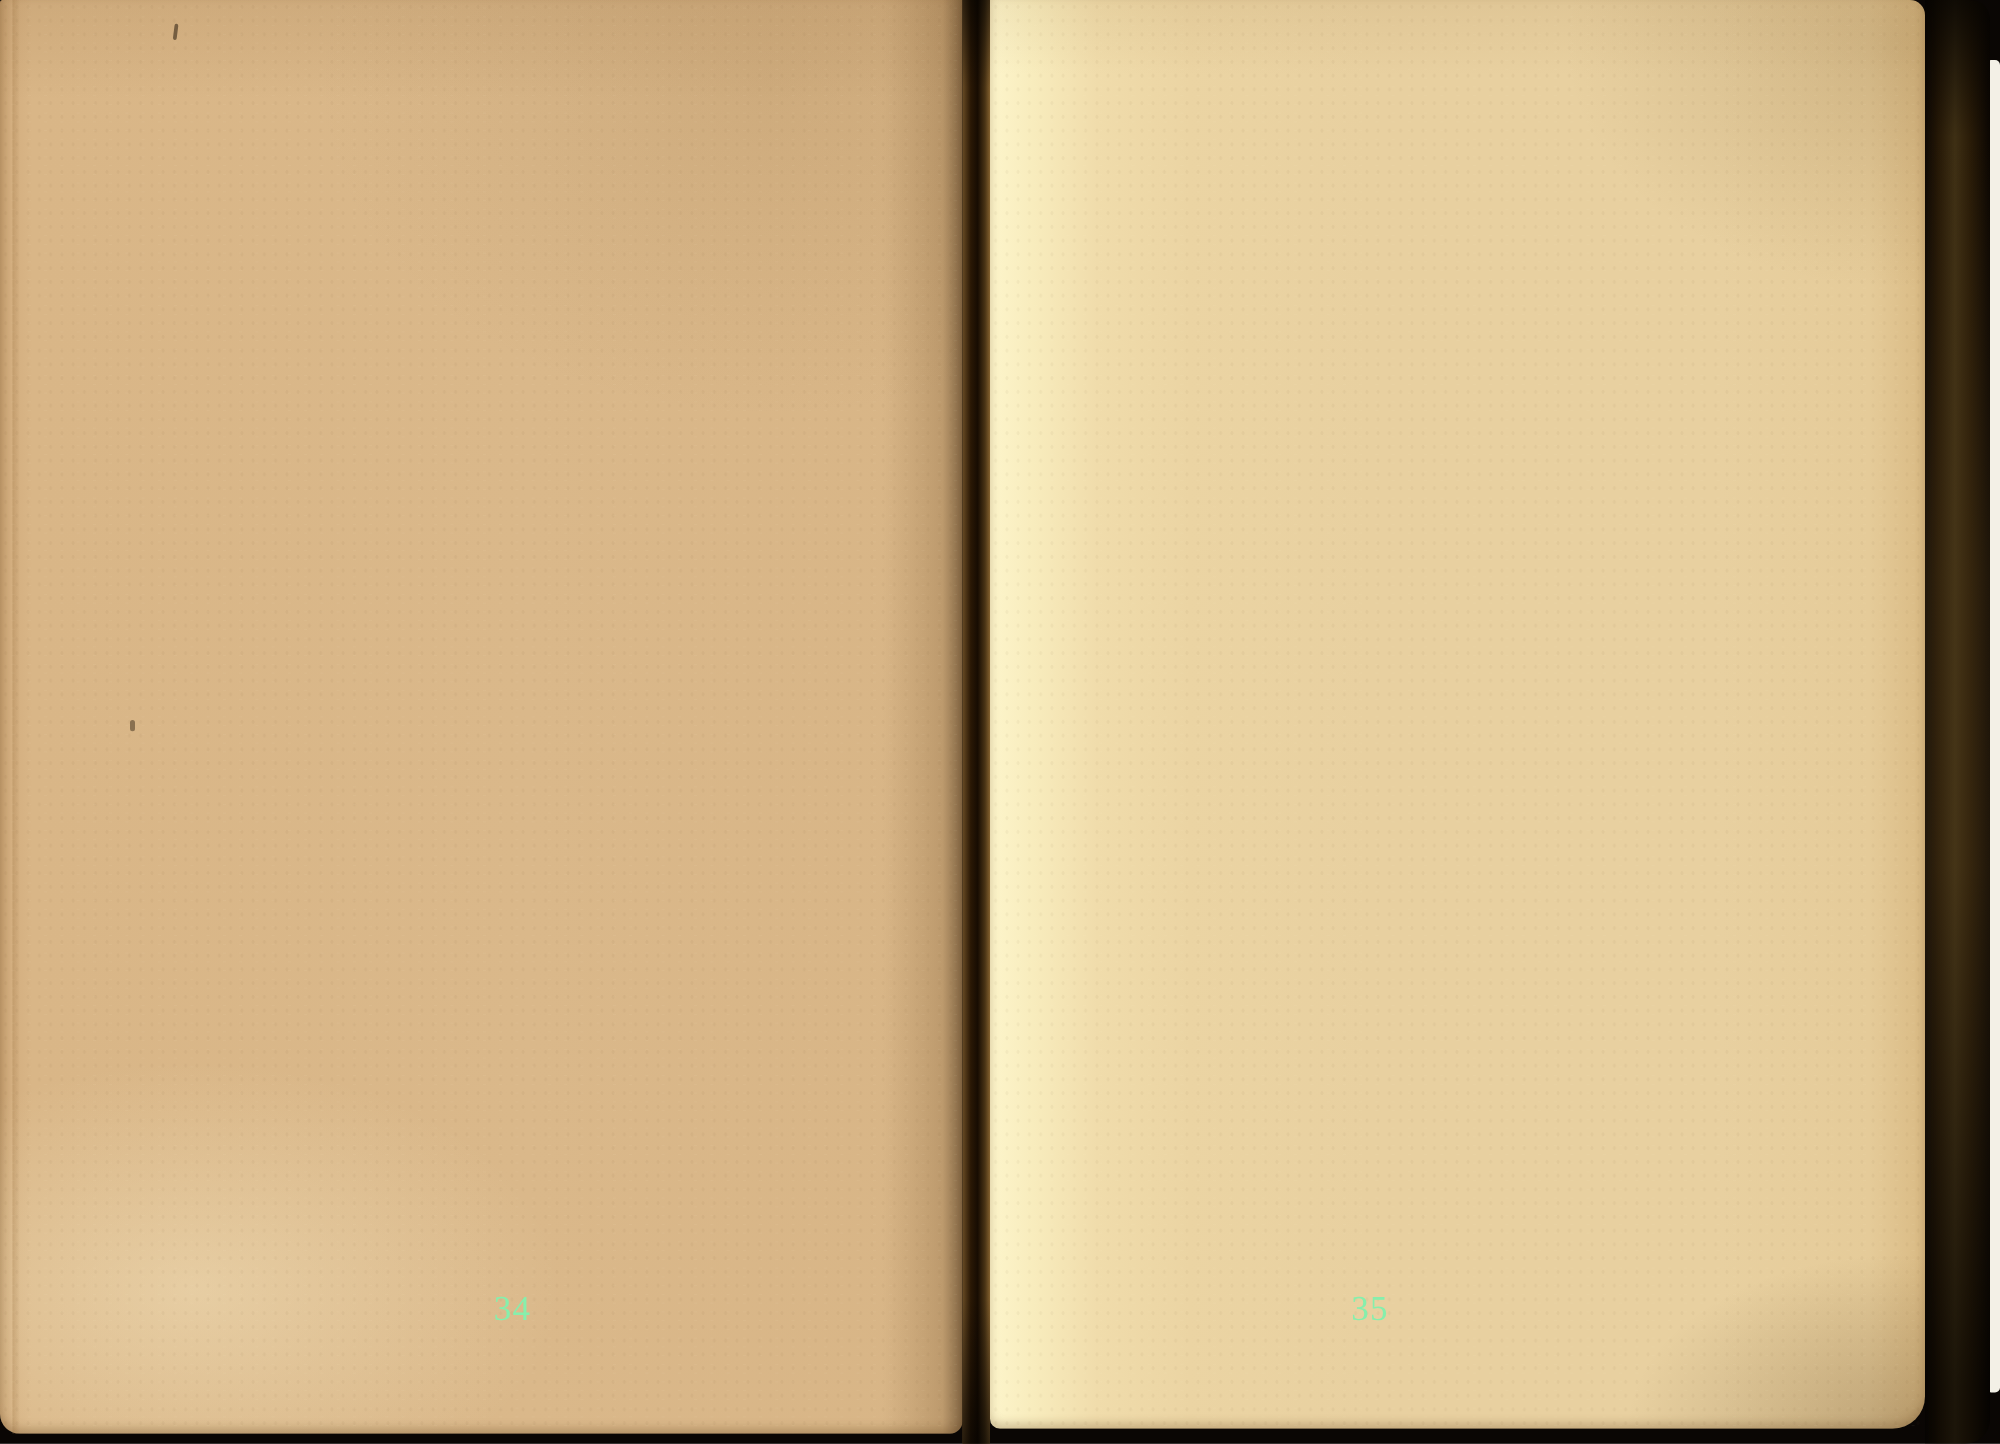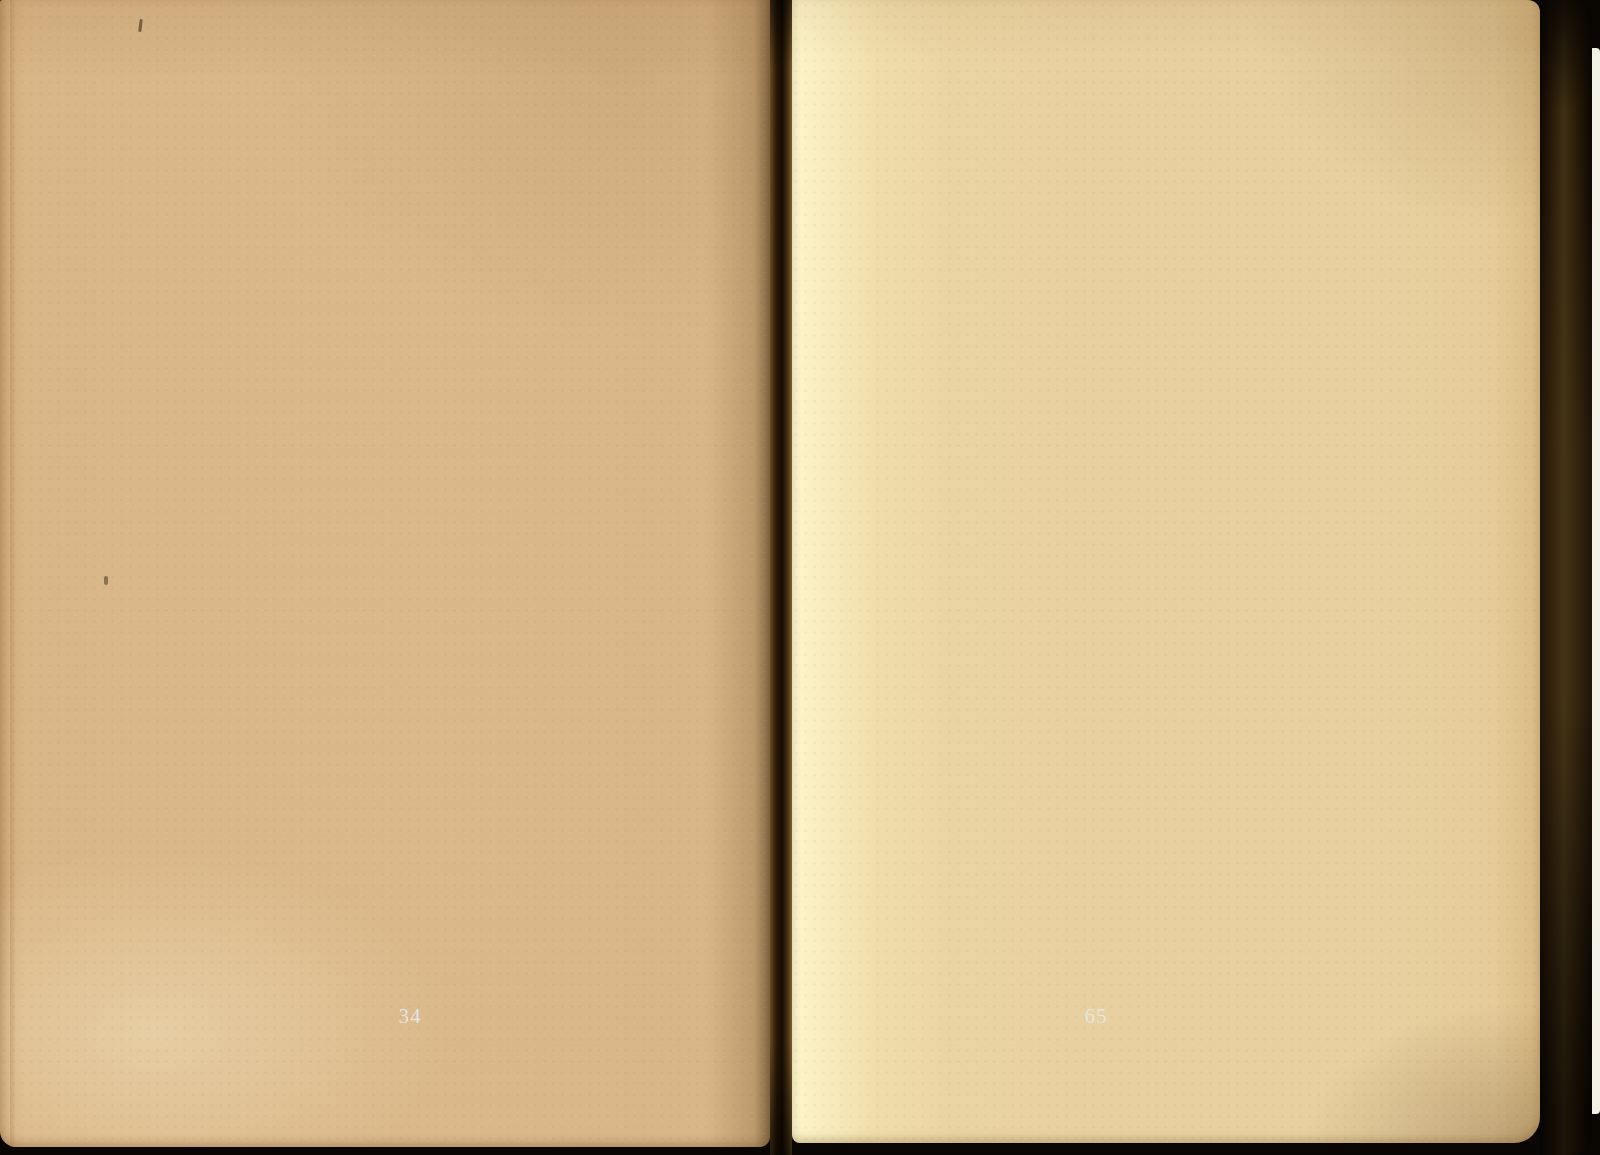--- a/index.html
+++ b/index.html
@@ -80,22 +80,22 @@
   .col-right{left:862px;width:630px;}
   .block{margin:2px 0 0;padding-left:38px;text-indent:-38px;}
   .block:first-child{margin-top:0;}
   .section,.section-run{margin-top:21px;}
   .section{padding-left:0;text-indent:0;margin-bottom:5px;}
   .sec-name{font-weight:bold;letter-spacing:.5px;color:#261d0f;}
   .entry-name{font-style:italic;}
   .continuation{text-indent:0;}
   
   .page-num{
-    position:absolute;top:1004px;width:80px;text-align:center;
-    font-size:21px;color:#e5e5e5;letter-spacing:1px;z-index:4;
+    position:absolute;top:1032px;width:80px;text-align:center;
+    font-size:28px;color:#86efac;letter-spacing:1px;z-index:4;
   }
   .num-left{left:370px;}
   .num-right{left:1056px;}
   
   .speck{position:absolute;background:#55432c;border-radius:2px;z-index:4;}
   .speck-1{left:139px;top:19px;width:3px;height:13px;transform:rotate(7deg);opacity:.75;}
   .speck-2{left:104px;top:576px;width:4px;height:9px;opacity:.6;}
 </style>
 </head>
 <body>
@@ -137,18 +137,18 @@
       <p class="block section-run"><span class="sec-name">LIMBURG</span><span class="body-text">—off Frankfurt-Cologne Autobahn. An undevastated, beautifully situated small town on the banks of the quiet flowing Lahn River. The castle and the church are interesting to see, as are the crooked, cobbled side streets of the town.</span></p>
       <p class="block entry"><span class="entry-name">Hotel Alte Post:</span><span class="body-text"> Market Place, center of city. Clean, pleasant, inexpensive. Good food. English speaking headwaiter. Dining averages DM 5-8 per person.</span></p>
       <p class="block entry"><span class="entry-name">Georg Fischer, Metzgerei:</span><span class="body-text"> Grabenstraße—Small restaurant and beer room. Excellent kalbschnitzel and wurst. Very reasonable prices.</span></p>
       <p class="block section"><span class="sec-name">OBERURSEL—</span></p>
       <p class="block entry"><span class="entry-name">Restaurant Sandplacken:</span><span class="body-text"> On the road from Oberursel to Schmitten. Trout is their specialty and claim to fame.</span></p>
       <p class="block section-run"><span class="sec-name">OESTRICH</span><span class="body-text">—(near Wiesbaden, about 10 km North of Biebrich on east bank of Rhine).</span></p>
       <p class="block entry"><span class="entry-name">Zum Schwan:</span><span class="body-text"> One of the really good eating places within easy driving distance of Mainz, Wiesbaden and Frankfurt. Frequented by Biebrich’s film colony and by local</span></p>
     </div>
 
   <div class="page-num num-left">34</div>
-  <div class="page-num num-right">65</div>
+  <div class="page-num num-right">35</div>
 
   <div class="speck speck-1"></div>
   <div class="speck speck-2"></div>
 
 </div>
 
 </body></html>

